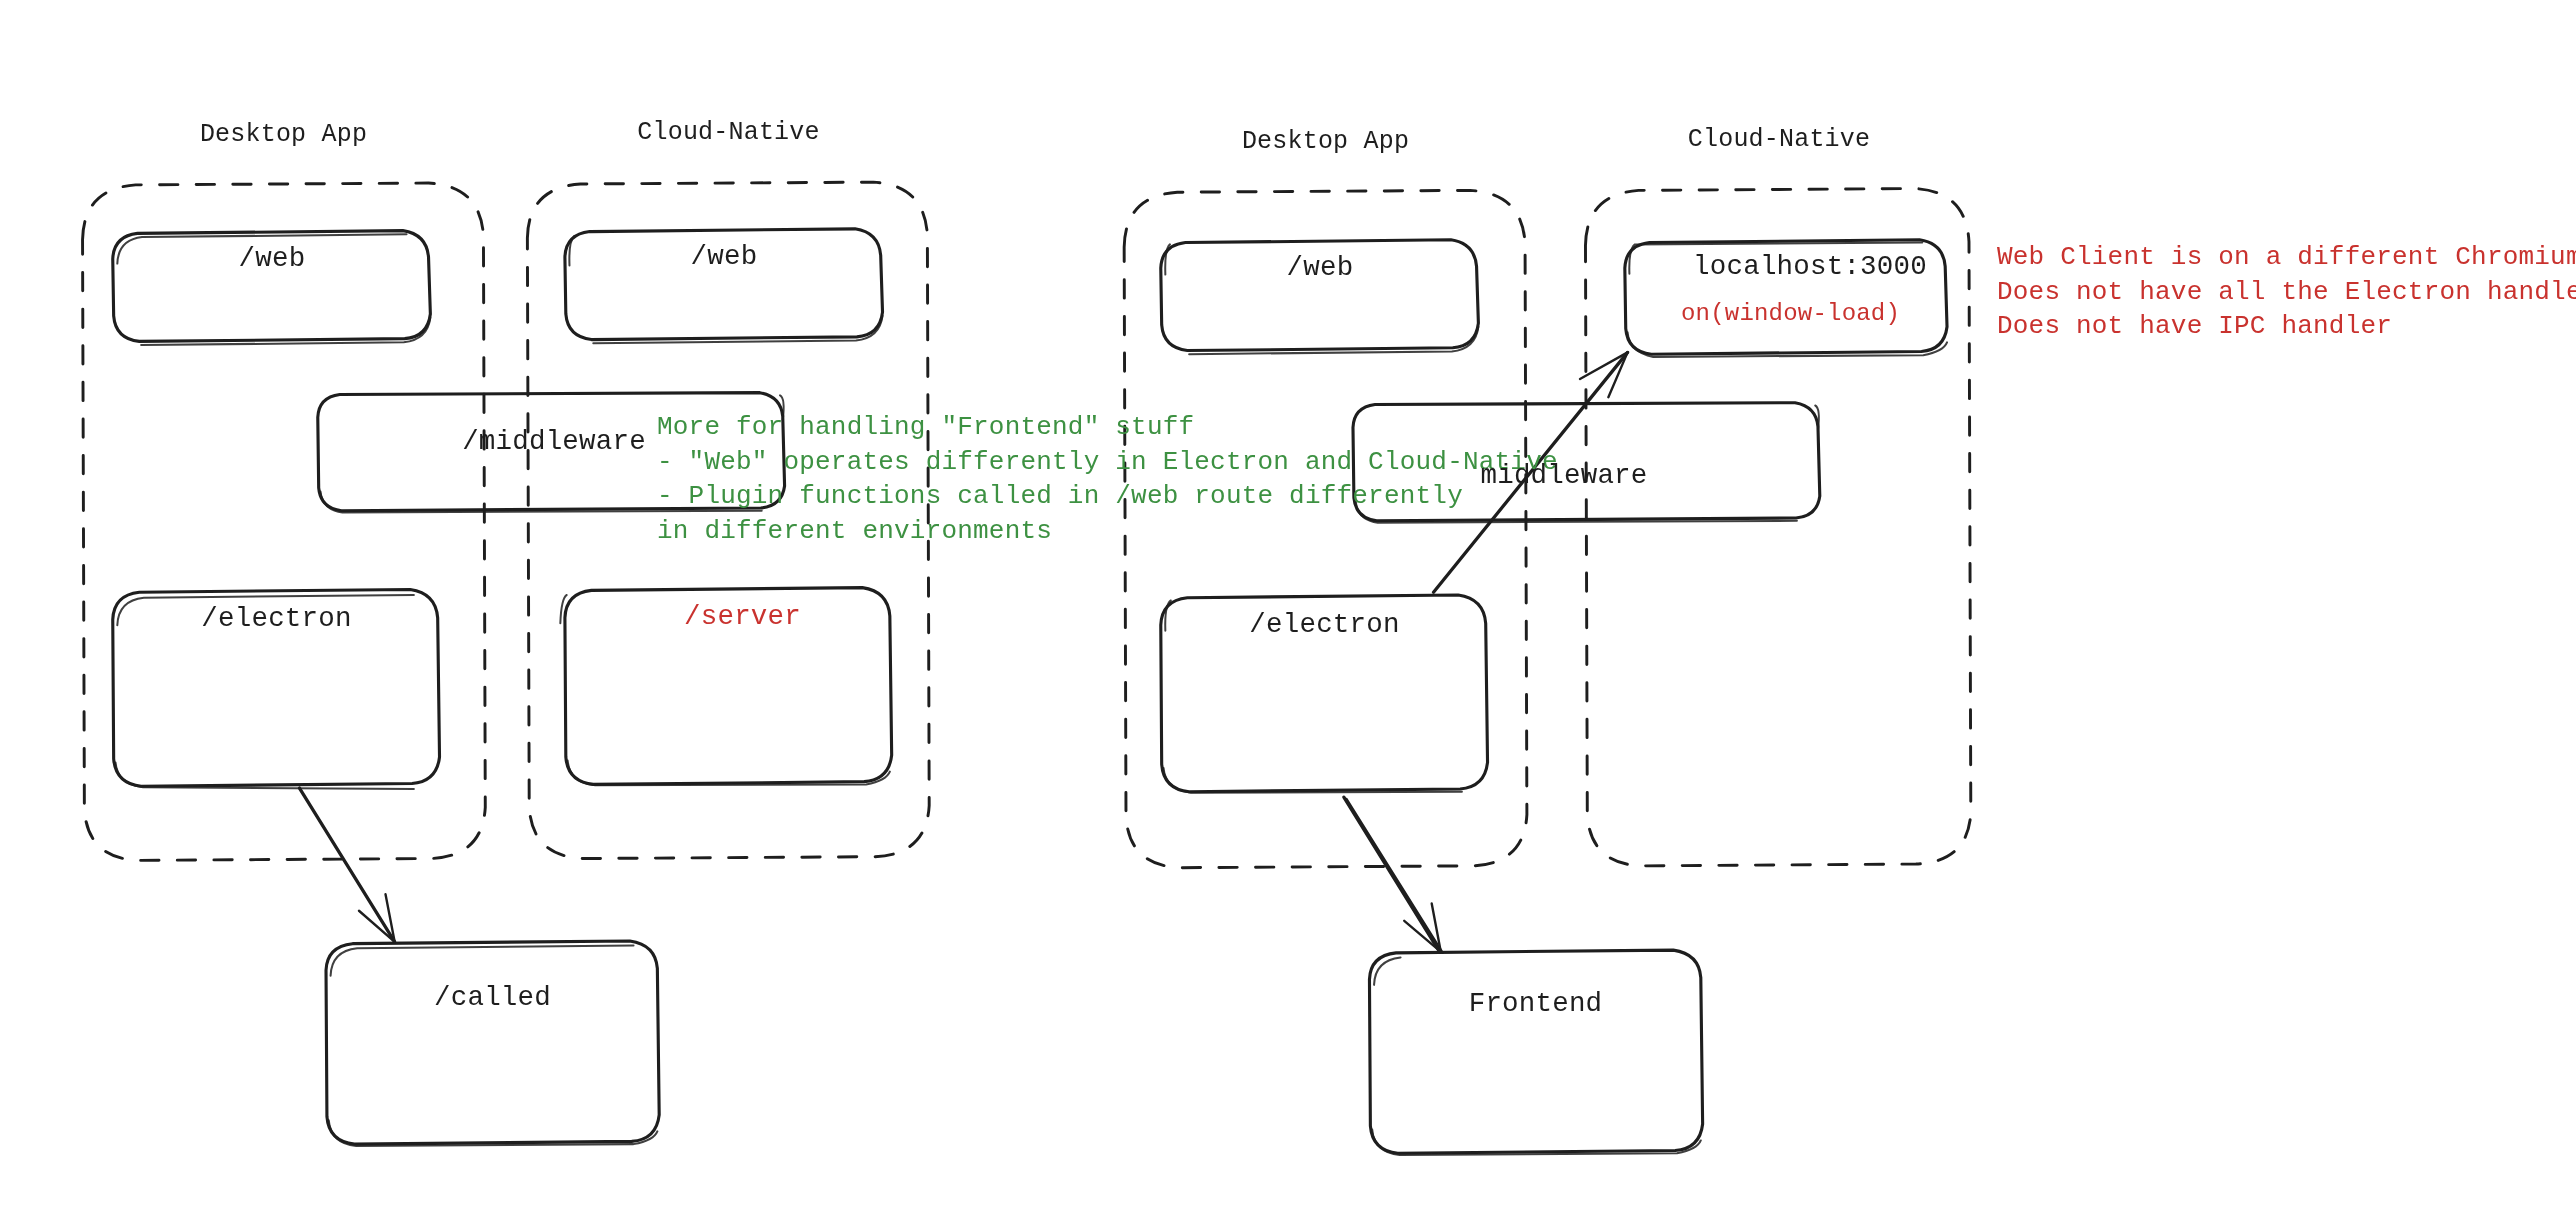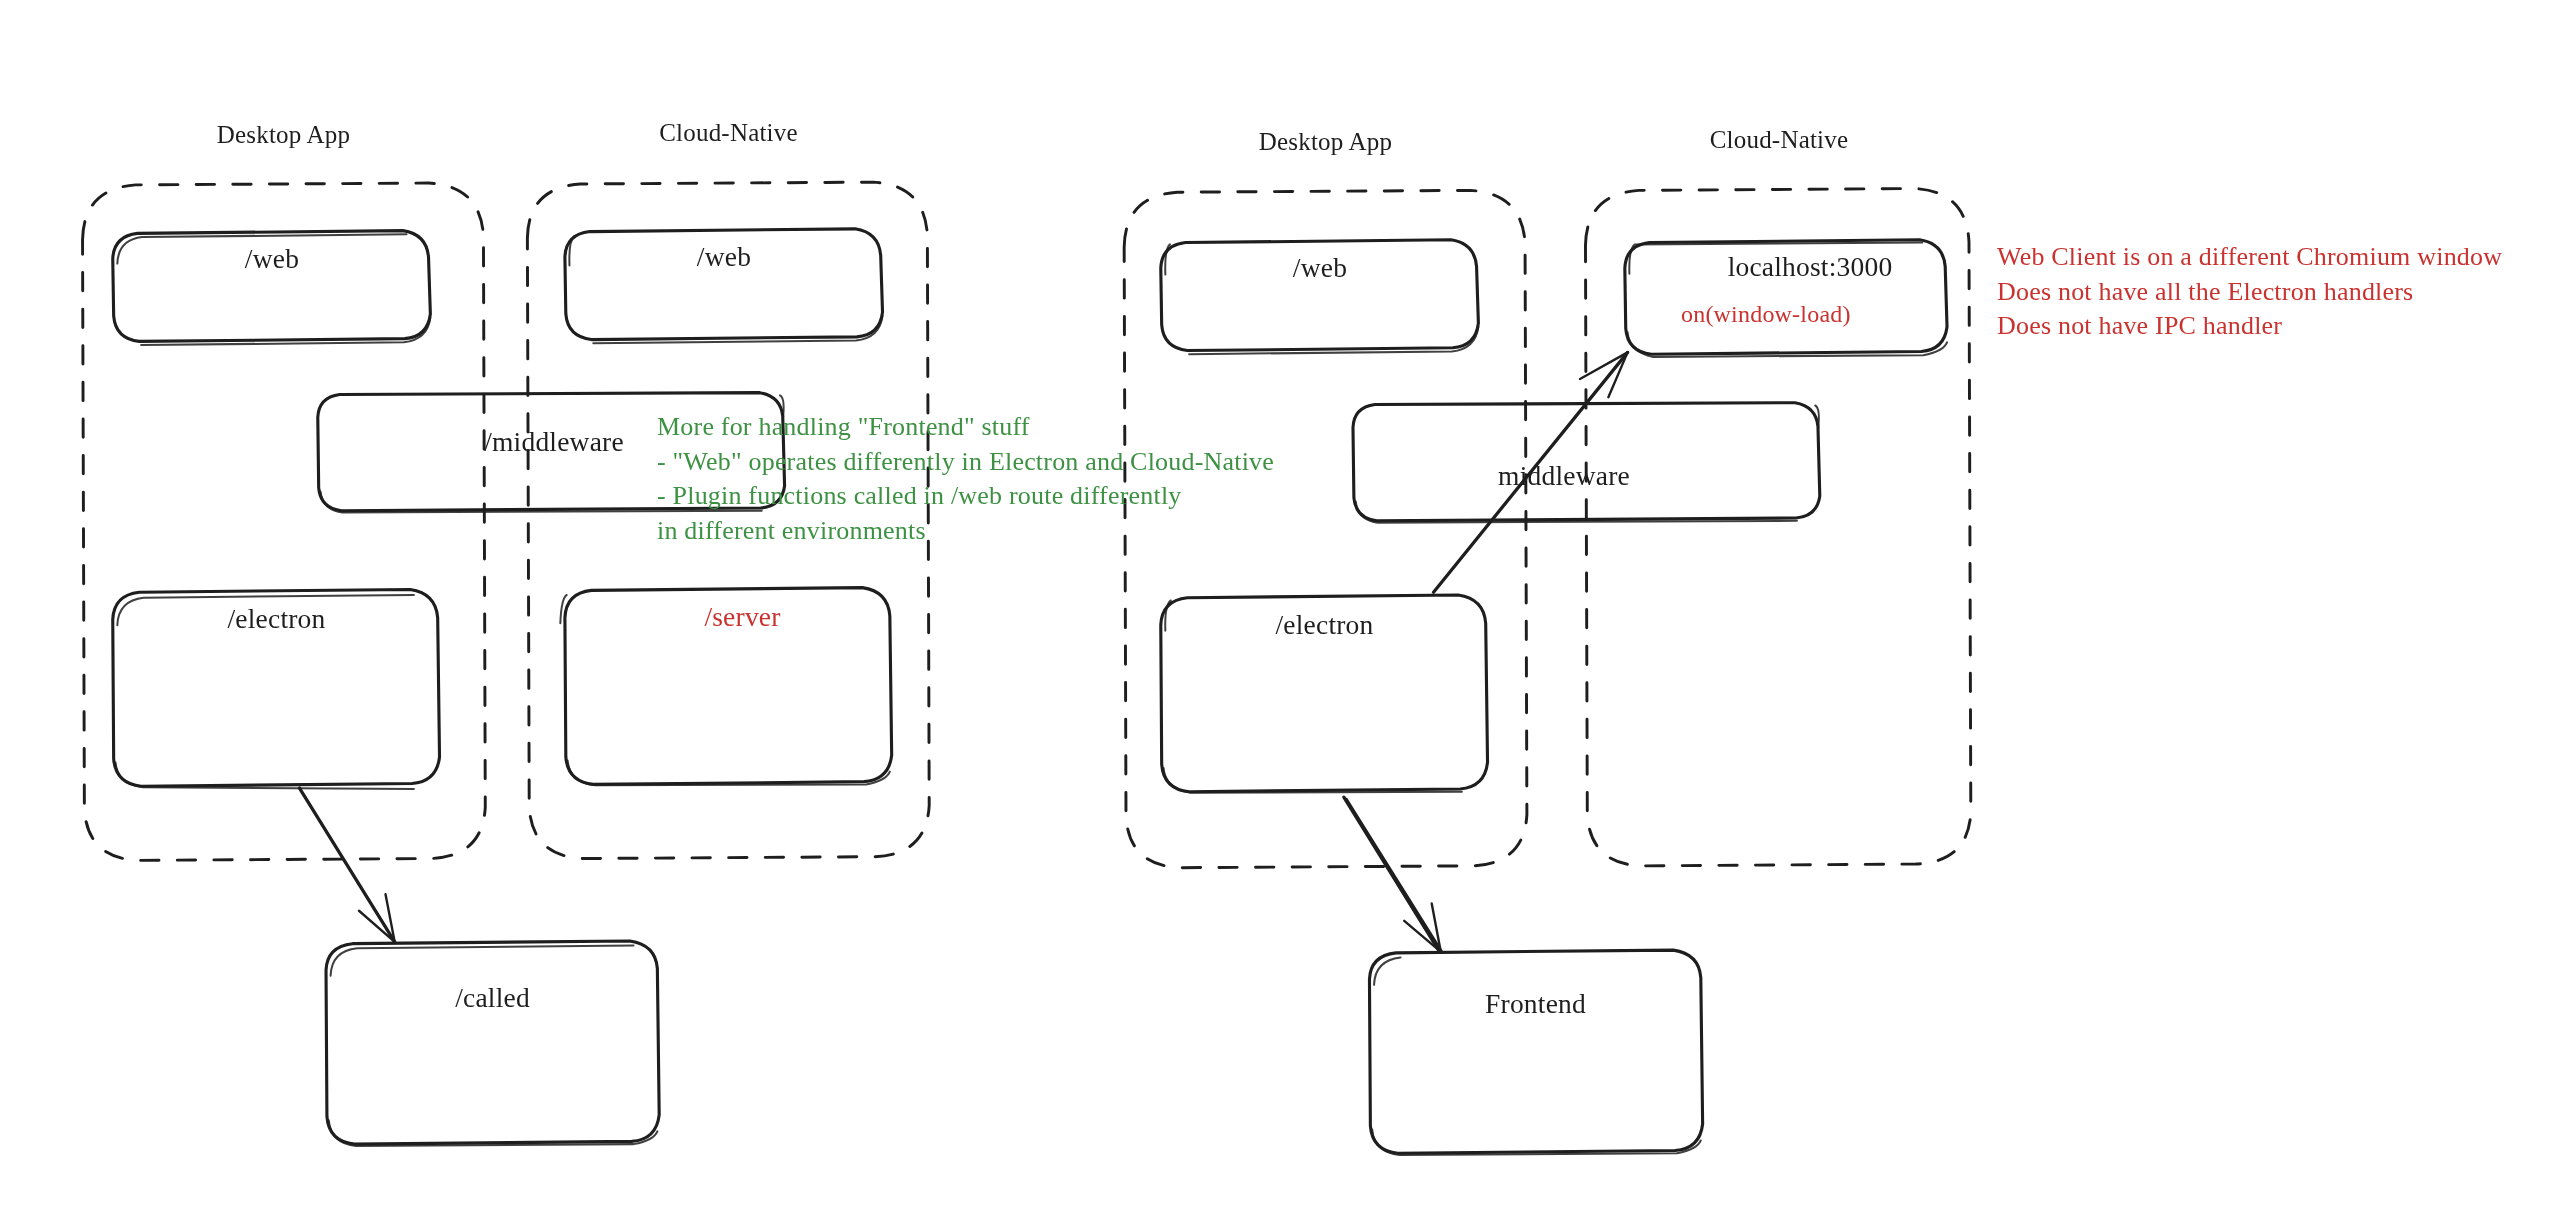--- a/index.html
+++ b/index.html
@@ -5,21 +5,21 @@
   html,body{margin:0;padding:0;background:#ffffff;}
   body{
     width:2576px;height:1232px;overflow:hidden;
     font-family:"DejaVu Sans", sans-serif;
   }
   #canvas{position:relative;width:2576px;height:1232px;background:#fff;}
   #canvas svg{position:absolute;left:0;top:0;width:2576px;height:1232px;}
 
   .txt{
     position:absolute;
-    font-family:Liberation Serif, serif;
+    font-family:Liberation Mono, monospace;
     white-space:pre;
     line-height:1.0;
     color:#1e1e1e;
     letter-spacing:0.2px;
   }
   .grouplabel{font-size:25px;color:#1e1e1e;text-align:center;}
   .boxlabel{font-size:27.5px;color:#1e1e1e;text-align:center;}
   .boxlabel.red{color:#c9322e;padding-left:14px;}
   .note{font-size:26px;line-height:1.33;white-space:pre;}
   .note.green{color:#3d9142;}

